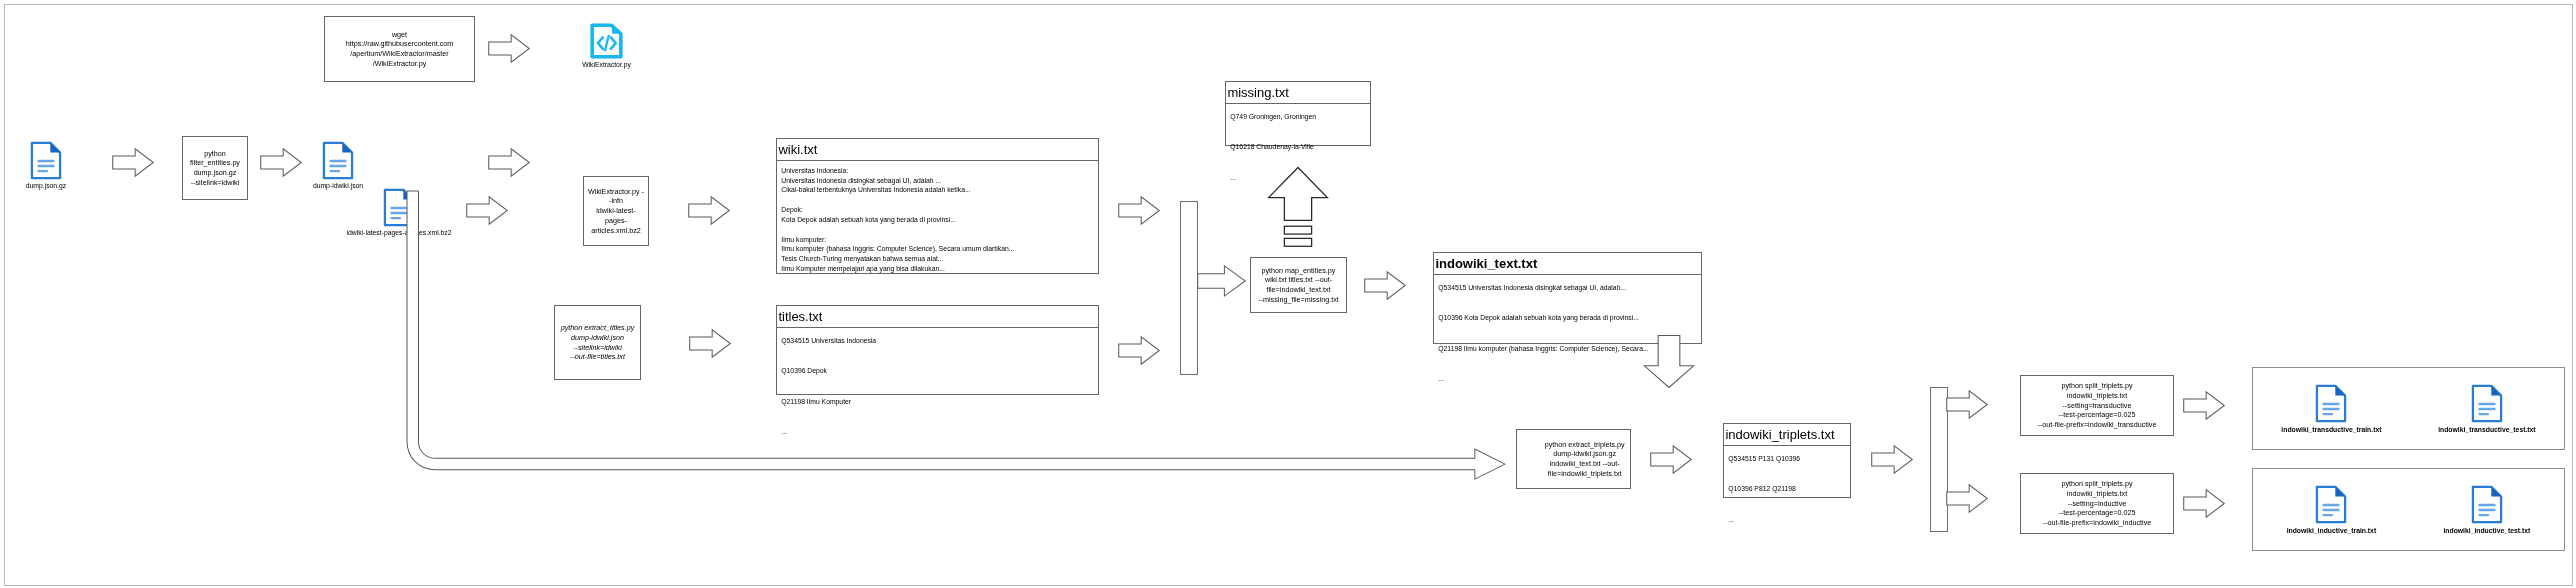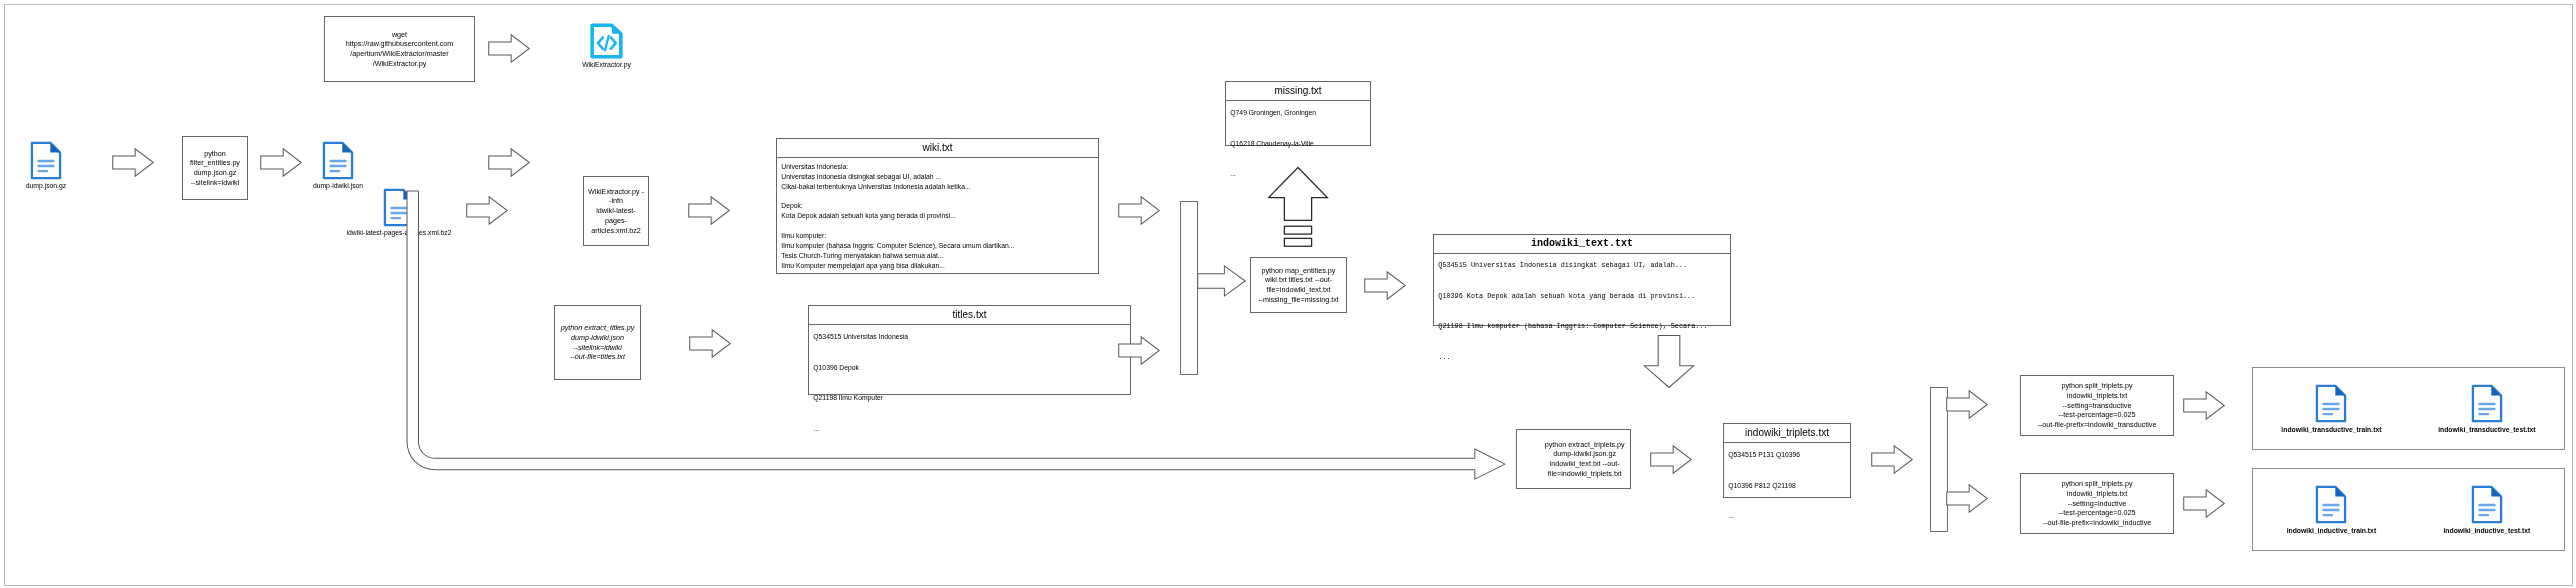--- a/index.html
+++ b/index.html
@@ -8,21 +8,21 @@
 
   .frame{position:absolute;border:0.7px solid #b9b9b9;background:#fff;}
 
   
   .cmdbox{position:absolute;border:0.7px solid #666;background:#fff;
     display:flex;align-items:center;justify-content:center;text-align:center;
     font-size:7.2px;line-height:1.35;padding:2.9px 3.6px;box-sizing:border-box;
     white-space:pre-line;}
 
   .filebox{position:absolute;border:0.7px solid #666;background:#fff;box-sizing:border-box;}
-  .filebox .fb-title{font-size:10px;text-align:center;padding:2.9px 1.4px 2.9px;
+  .filebox .fb-title{font-size:13px;padding:2.9px 1.4px 2.9px;
     border-bottom:0.7px solid #666;line-height:1.2;}
   .filebox .fb-title.bold{font-weight:bold;}
   .filebox .fb-body{font-size:6.8px;line-height:1.45;padding:4.3px 4.3px;white-space:pre-line;
     overflow:hidden;}
   .filebox .fb-body.spaced{line-height:2.25;}
 
   .outbox{position:absolute;border:0.7px solid #8c8c8c;background:#fff;box-sizing:border-box;
     display:flex;align-items:center;justify-content:space-around;}
 
   
@@ -170,21 +170,21 @@
 
 Depok:
 Kota Depok adalah sebuah kota yang berada di provinsi...
 
 Ilmu komputer:
 Ilmu komputer (bahasa Inggris: Computer Science), Secara umum diartikan...
 Tesis Church-Turing menyatakan bahwa semua alat...
 Ilmu Komputer mempelajari apa yang bisa dilakukan...</div>
   </div>
 
-  <div class="filebox" style="left:776px;top:305px;width:323px;height:90px;margin-left:32px;">
+  <div class="filebox" style="left:776px;top:305px;width:323px;height:90px;">
     <div class="fb-title">titles.txt</div>
     <div class="fb-body spaced">Q534515 Universitas Indonesia
 
 Q10396 Depok
 
 Q21198 Ilmu Komputer
 
 ...</div>
   </div>
 
@@ -228,21 +228,21 @@
 
 ...</div>
   </div>
 
   <div class="arrow" style="left:1364px;top:271px;">
     <svg width="42" height="29" viewBox="0 0 58 40">
       <path d="M1,11 H32 V1 L57,20 L32,39 V29 H1 Z" fill="#fff" stroke="#595959" stroke-width="1.4" stroke-linejoin="miter"></path>
     </svg>
   </div>
 
-  <div class="filebox" style="left:1433px;top:234px;width:298px;height:92px;font-family:Liberation Mono, monospace;">
+  <div class="filebox" style="left:1433px;top:252px;width:269px;height:92px;">
     <div class="fb-title bold">indowiki_text.txt</div>
     <div class="fb-body spaced">Q534515 Universitas Indonesia disingkat sebagai UI, adalah...
 
 Q10396 Kota Depok adalah sebuah kota yang berada di provinsi...
 
 Q21198 Ilmu komputer (bahasa Inggris: Computer Science), Secara...
 
 ...</div>
   </div>
 

